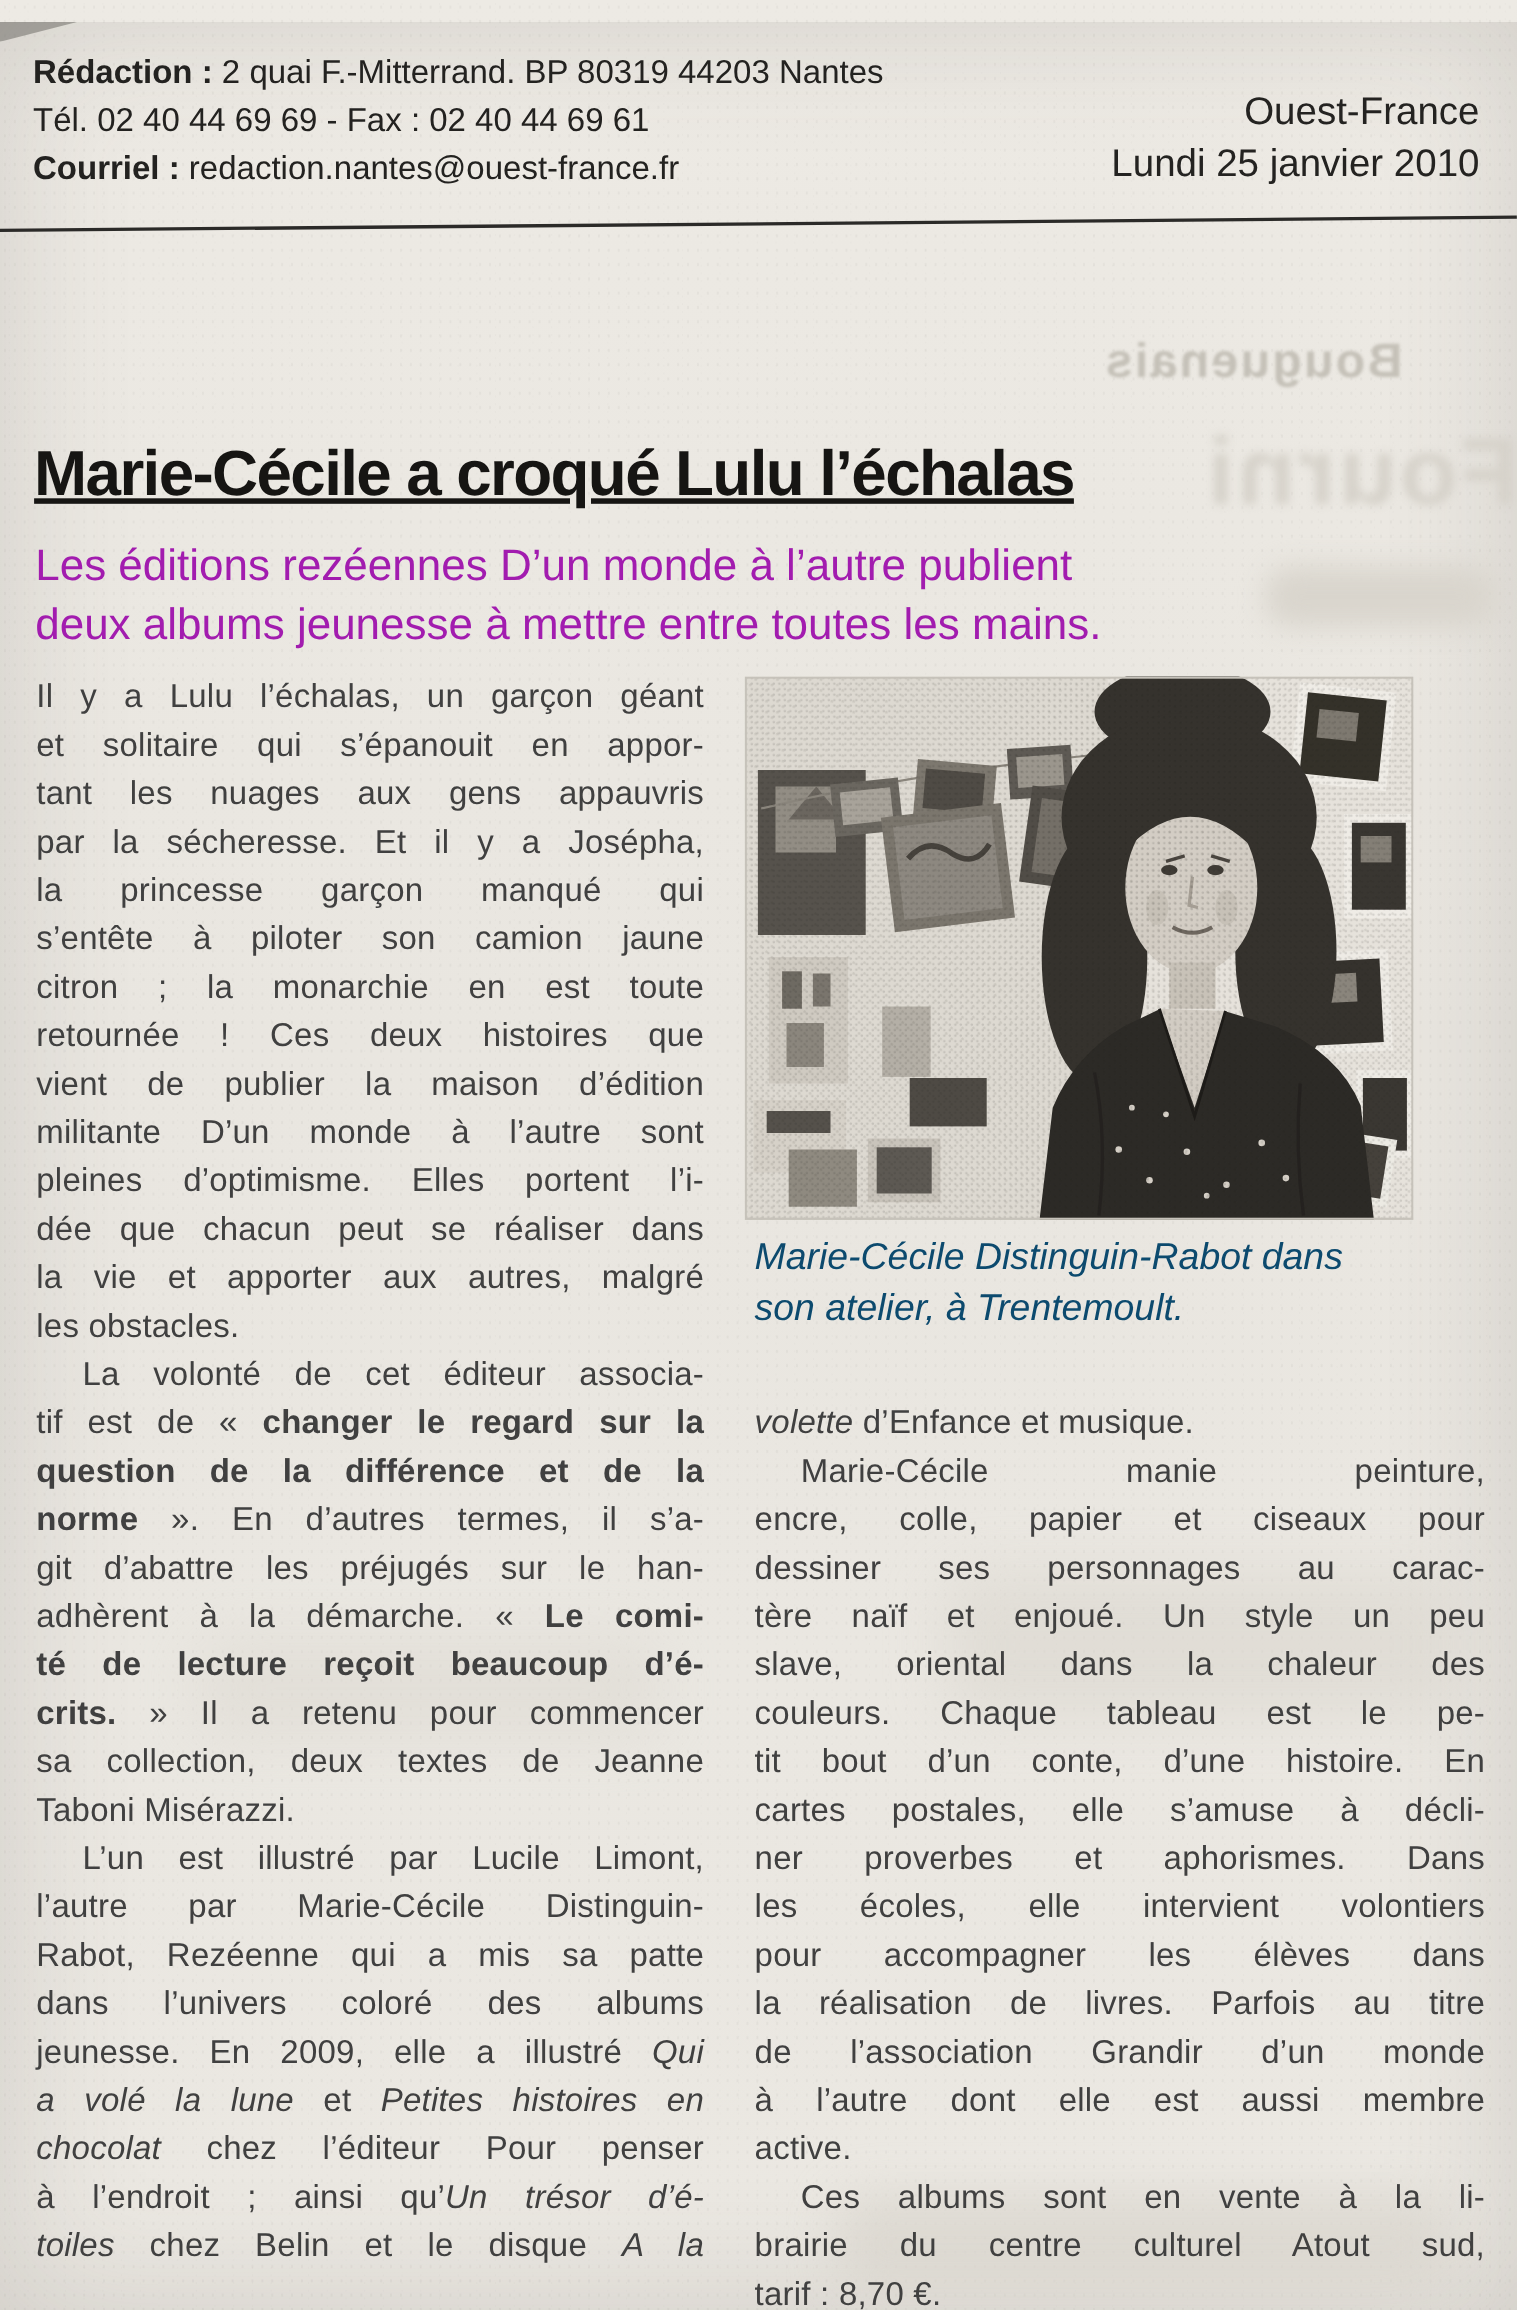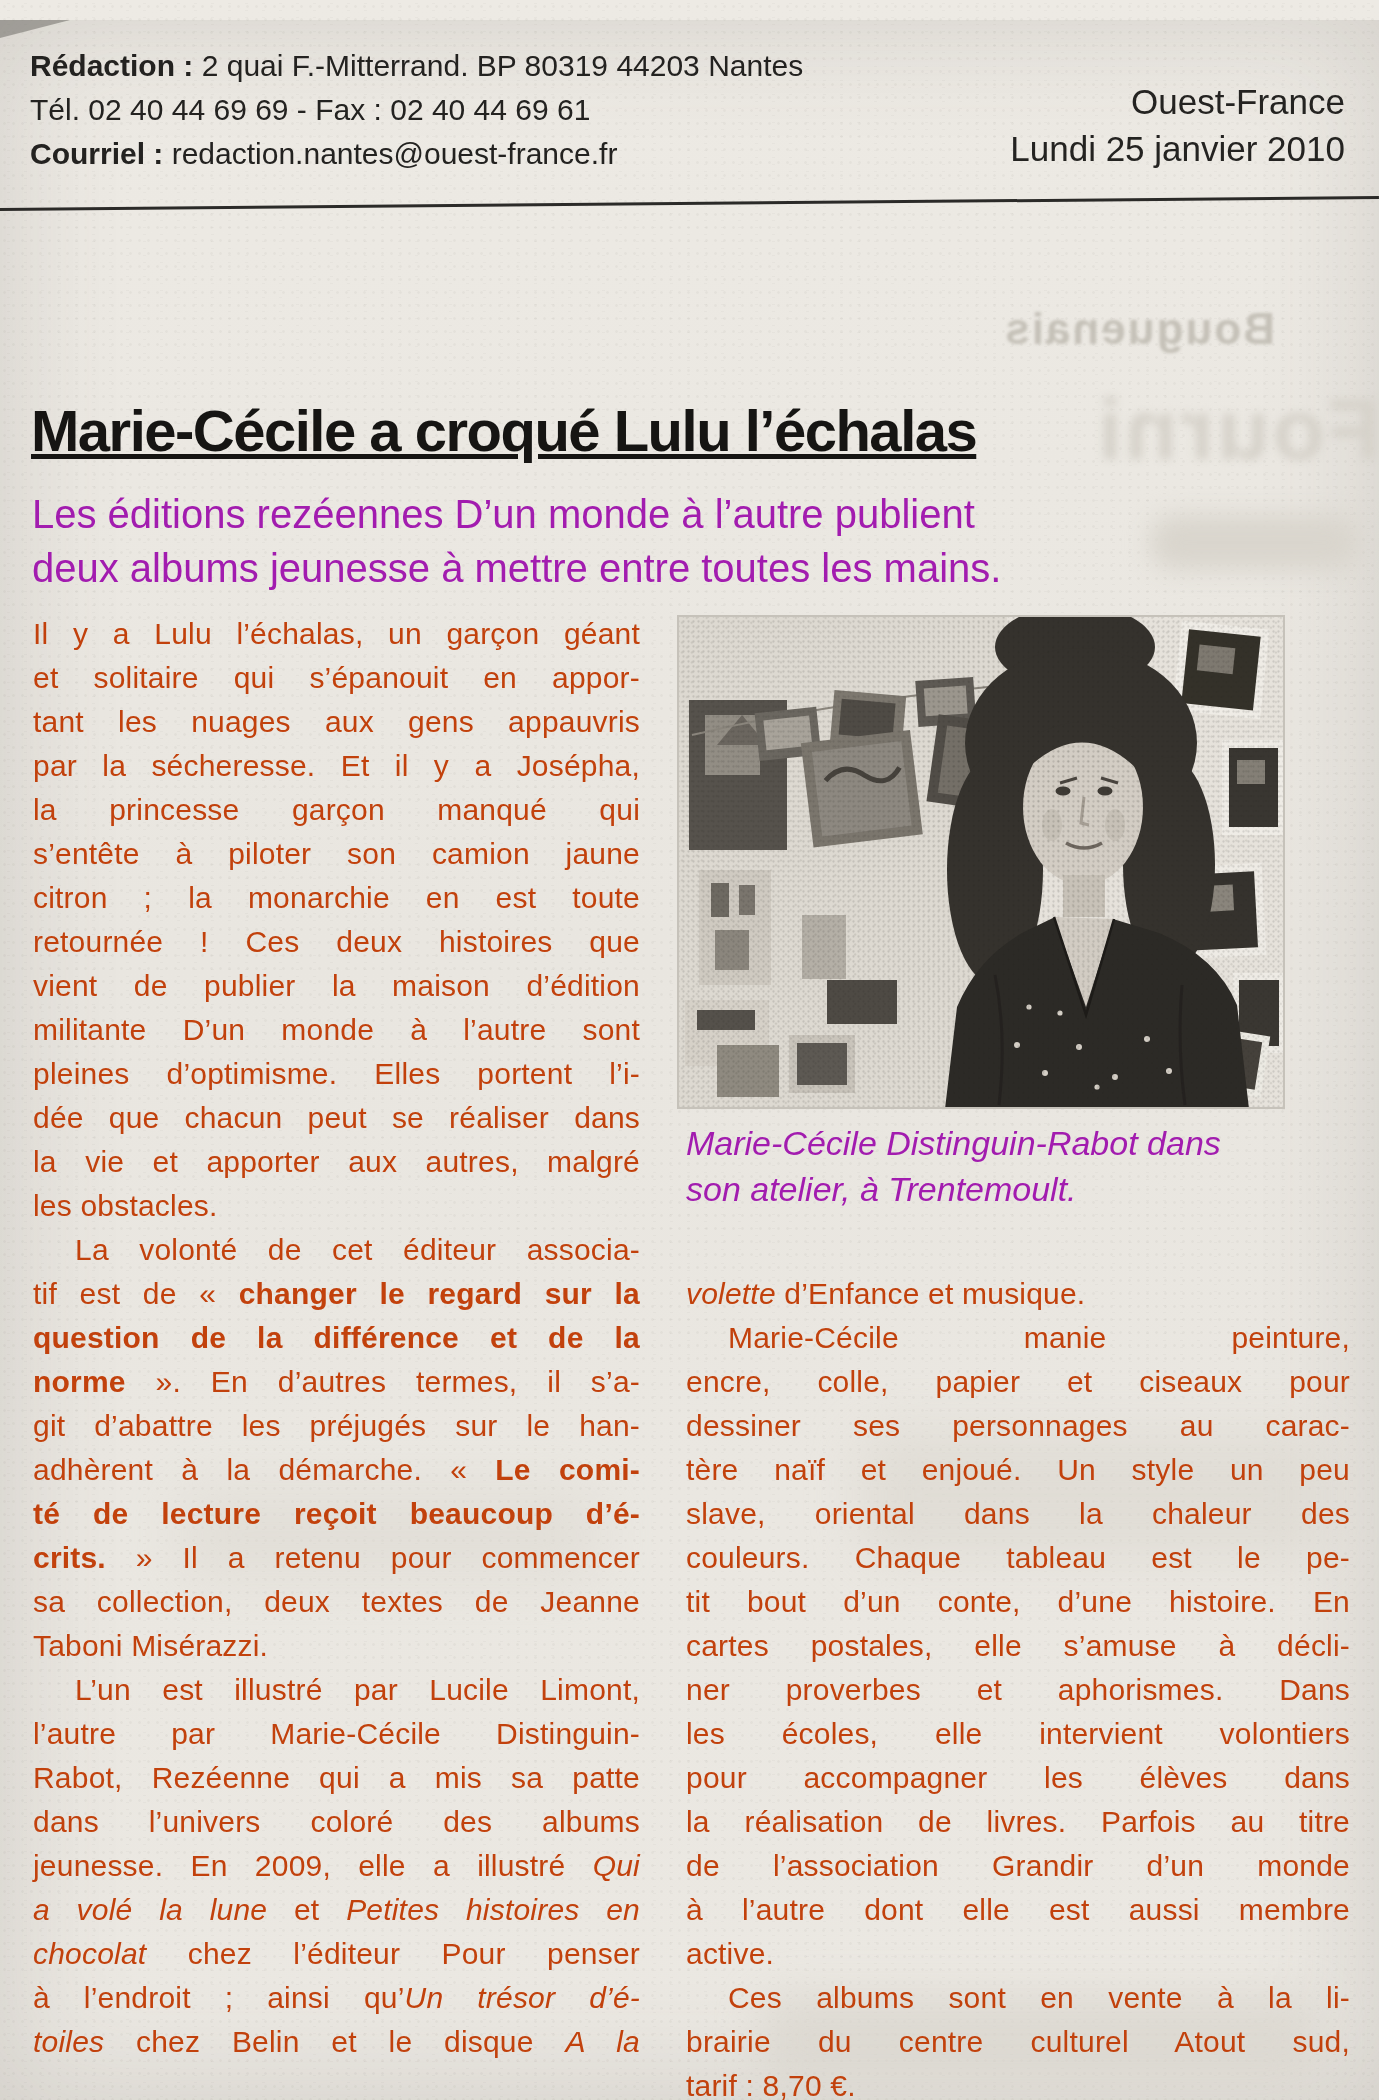--- a/index.html
+++ b/index.html
@@ -34,34 +34,34 @@
   .masthead-right{position:absolute;right:34px;top:58px;text-align:right;font-size:35px;line-height:47px;color:#242321;}
   .rule{position:absolute;left:0;top:188px;width:1379px;height:3px;background:#2b2a28;
     transform:rotate(-0.5deg);transform-origin:left center;}
 
   
   .headline{position:absolute;left:31px;top:377px;font-size:58px;font-weight:bold;
     letter-spacing:-1.5px;color:#161513;white-space:nowrap;}
   .deck{position:absolute;left:32px;top:467px;font-size:40px;line-height:54px;color:#a21caf;}
 
   
-  .col{position:absolute;font-size:30px;line-height:44px;letter-spacing:.2px;color:#c2410c;}
+  .col{position:absolute;font-size:30px;line-height:44px;letter-spacing:.2px;color:#404040;}
   .col-left{left:33px;top:592px;width:607px;}
   .col-right{left:686px;top:1252px;width:664px;}
   .line{text-align:justify;text-align-last:justify;text-justify:inter-word;}
   .line.last{text-align-last:left;}
   .line.ind{text-indent:42px;}
   .seg-b{font-weight:bold;}
   .seg-i{font-style:italic;}
 
   
   .photo{position:absolute;left:677px;top:595px;width:608px;height:494px;}
   .photo svg{display:block;width:100%;height:100%;}
   .caption{position:absolute;left:686px;top:1100px;width:600px;font-size:34px;
-    font-style:italic;line-height:46px;color:#a21caf;}
+    font-style:italic;line-height:46px;color:#0c4a6e;}
 </style>
 </head>
 <body>
 
 <div class="page">
 
   <div class="corner-mark"></div>
   <div class="bleed-word">Bouguenais</div>
   <div class="bleed-head">Fourni</div>
   <div class="blob b1"></div>

